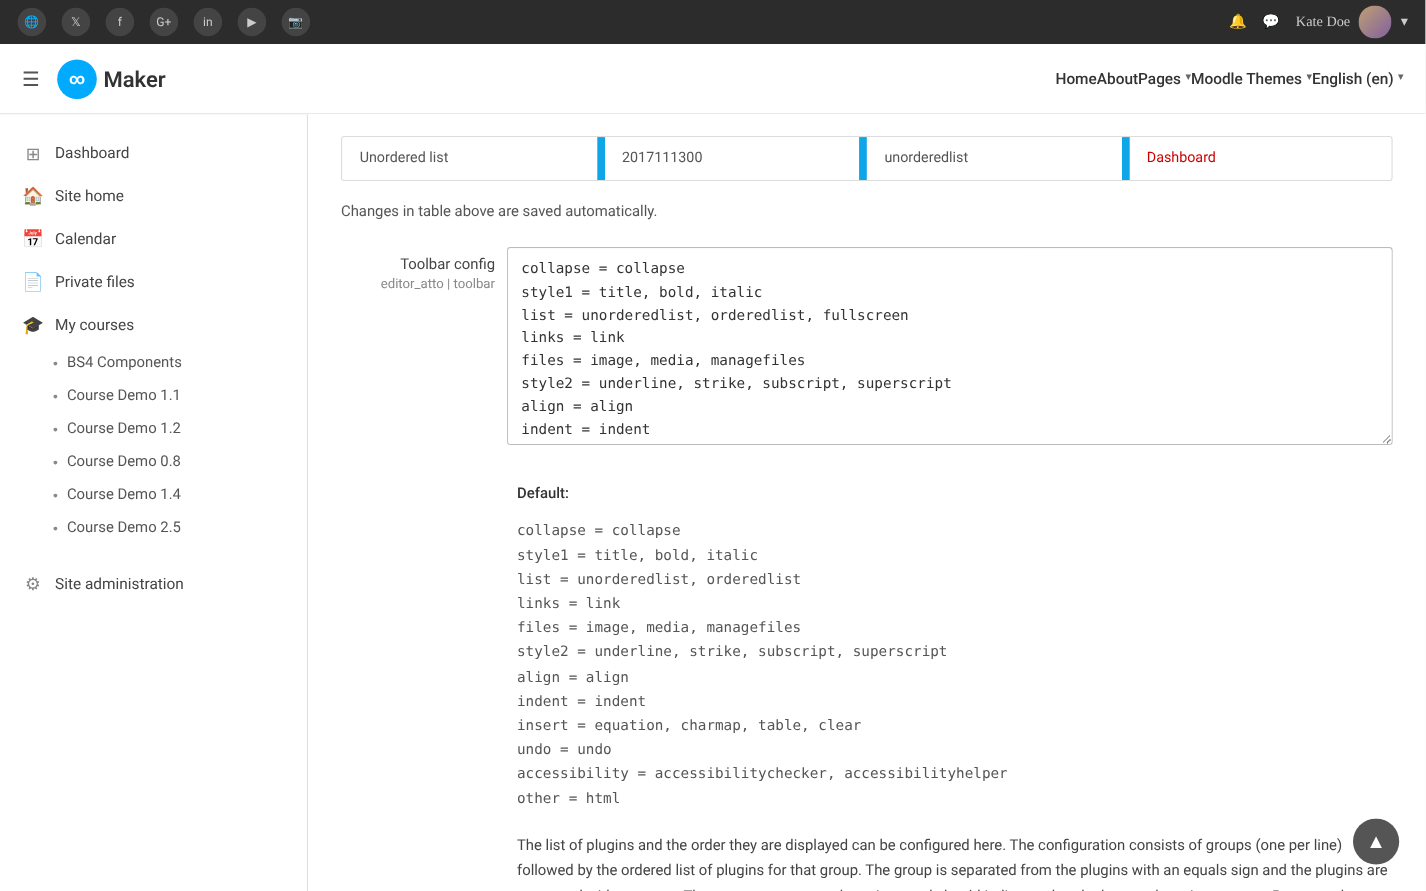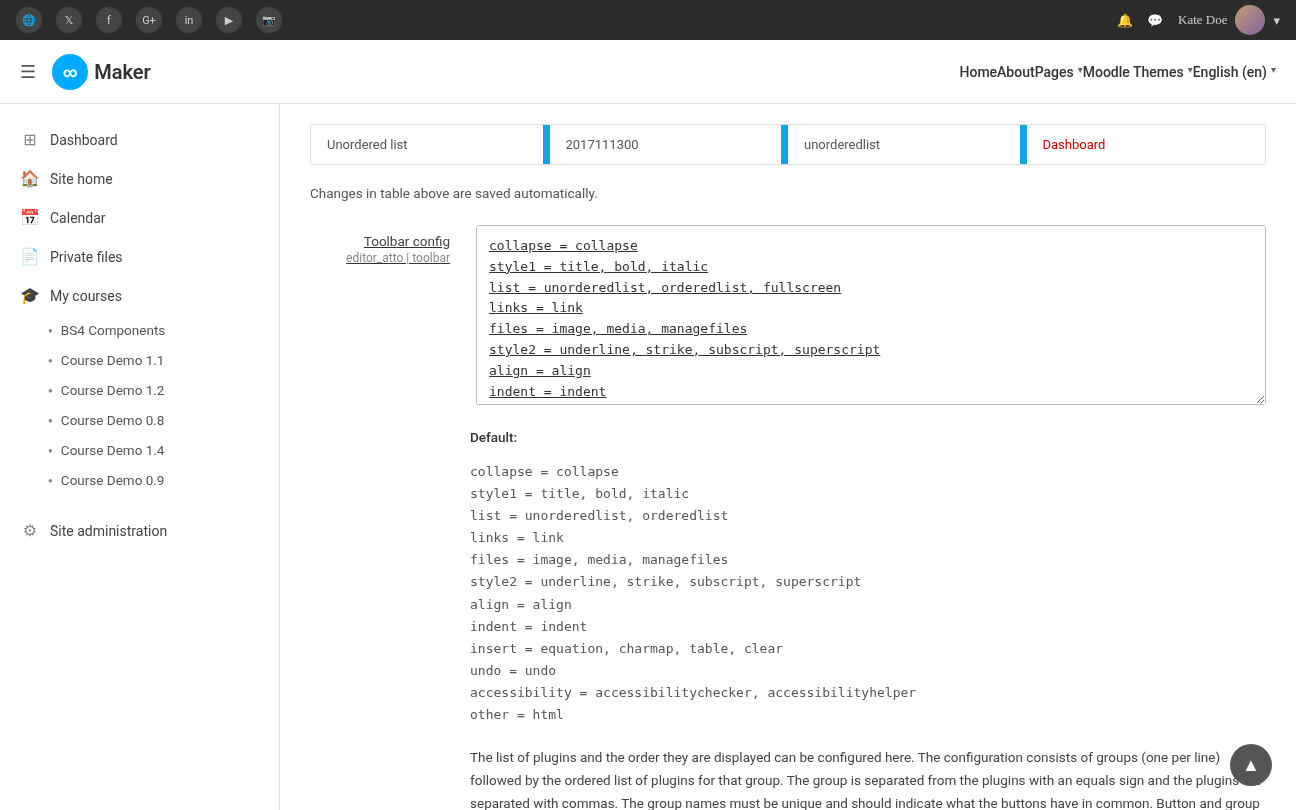--- a/index.html
+++ b/index.html
@@ -92,21 +92,21 @@
     .table-cell {
       padding: 12px 16px; border-right: 7px solid #0ea5e9; font-size: 13px; color: #555;
     }
     .table-cell:last-child { border-right: none; }
     .uninstall-link { color: #c00; text-decoration: none; cursor: pointer; }
 
     
     .auto-save-notice { color: #555; font-size: 13.5px; margin-bottom: 24px; }
 
     
-    .toolbar-config-section { display: flex; gap: 26px; align-items: flex-start; margin-bottom: 24px; text-decoration: underline; }
+    .toolbar-config-section { display: flex; gap: 11px; align-items: flex-start; margin-bottom: 36px; }
     .toolbar-config-label { text-align: right; width: 140px; min-width: 140px; color: #444; font-size: 13.5px; padding-top: 8px; }
     .toolbar-config-sublabel { color: #888; font-size: 12px; margin-top: 2px; }
     .toolbar-textarea {
       flex: 1; border: 1px solid #bbb; border-radius: 3px; padding: 10px 12px;
       font-family: monospace; font-size: 13px; line-height: 1.6; color: #333;
       height: 180px; resize: both; background: #fff; overflow-y: auto;
     }
 
     
     .default-section { margin-left: 160px; }
@@ -212,21 +212,21 @@
     <div class="sidebar-sub-item">
       <span class="bullet">●</span>
       <span>Course Demo 0.8</span>
     </div>
     <div class="sidebar-sub-item">
       <span class="bullet">●</span>
       <span>Course Demo 1.4</span>
     </div>
     <div class="sidebar-sub-item">
       <span class="bullet">●</span>
-      <span>Course Demo 0.9</span>
+      <span>Course Demo 2.5</span>
     </div>
     <div style="margin-top: 16px;">
       <div class="sidebar-item">
         <span class="sidebar-icon">⚙</span>
         <span>Site administration</span>
       </div>
     </div>
   </aside>
 
   <main class="main-content">

